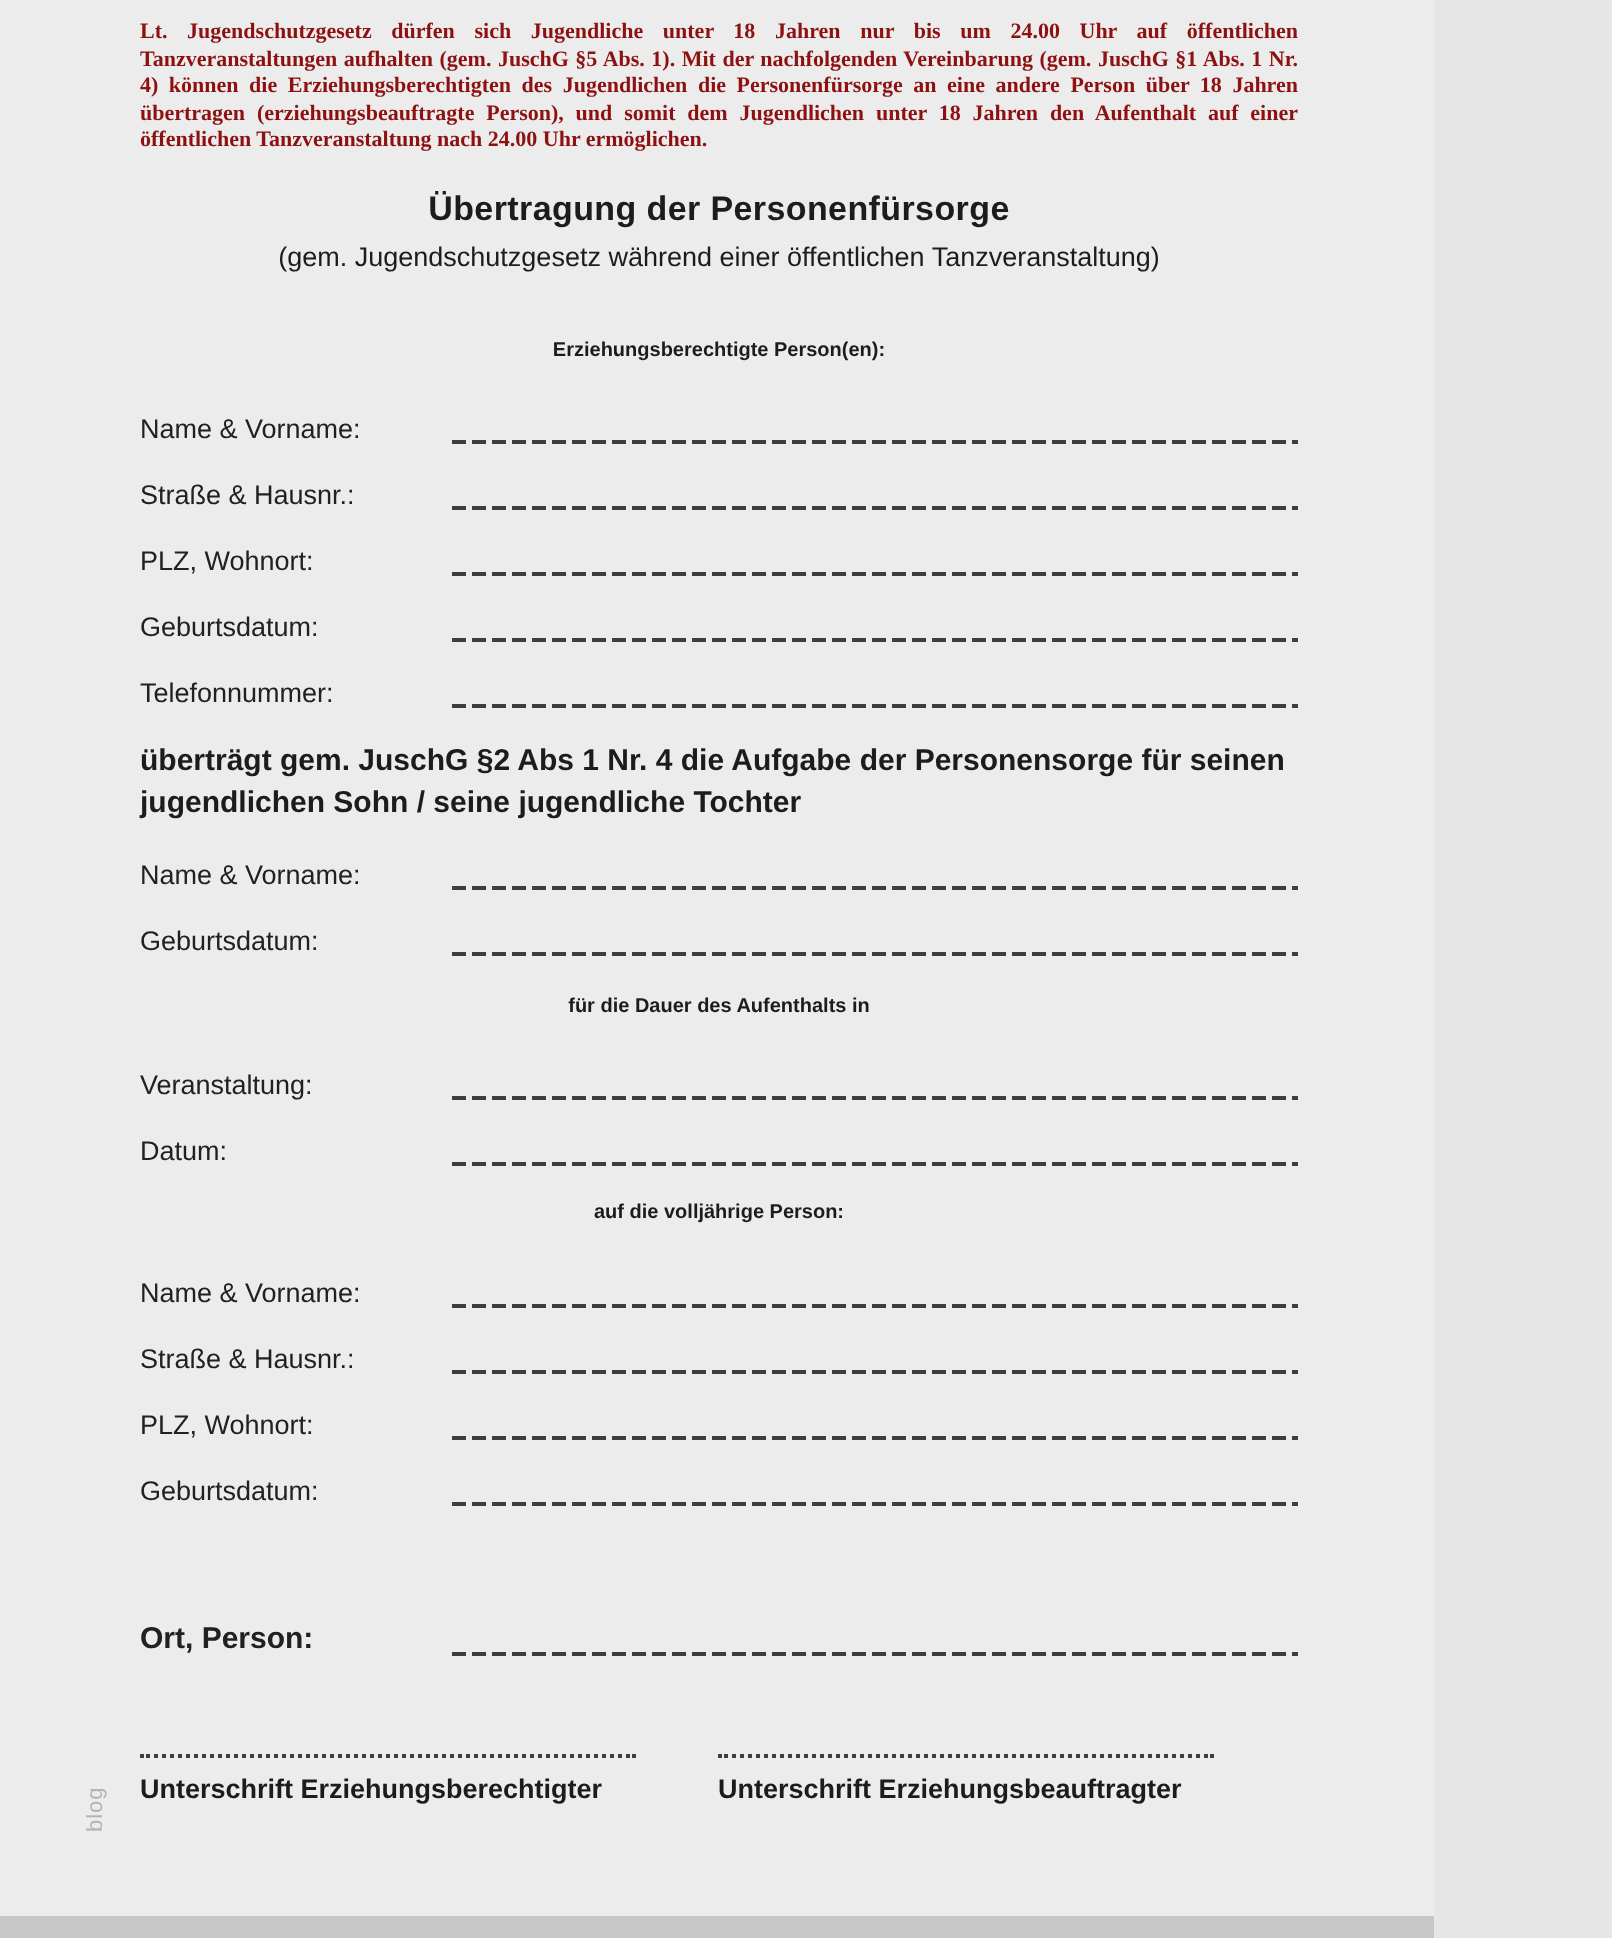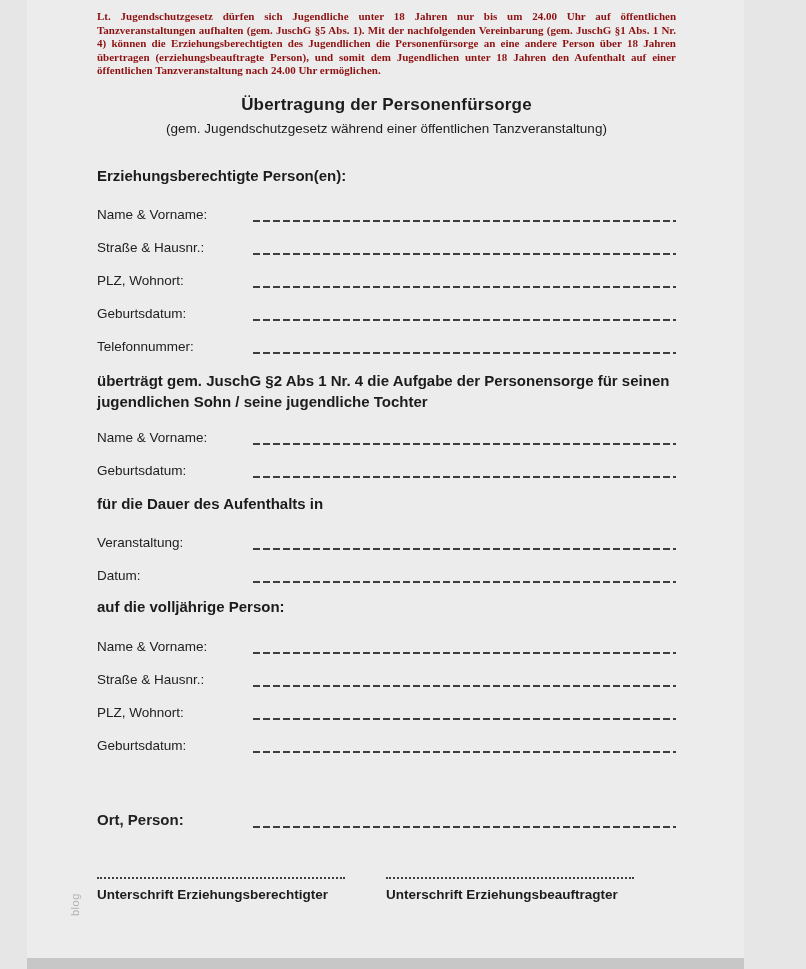--- a/index.html
+++ b/index.html
@@ -7,38 +7,37 @@
   body {
     background:#e6e6e6;
     font-family:"Liberation Sans", sans-serif;
     color:#1c1c1c;
   }
   .page {
     position:relative;
     width:717px; height:969px;
     background:#ececec;
     overflow:hidden;
-    margin-left:27px;
   }
   .content { padding:10px 68px 0 70px; }
 
   .intro {
     font-family:"Liberation Serif", serif;
     font-size:11px;
     line-height:13.5px;
     color:#8e1111;
     text-align:justify;
     font-weight:bold;
   }
 
   .title-block { text-align:center; margin-top:14px; }
   .title-main { font-size:17px; font-weight:bold; line-height:25px; letter-spacing:0.2px; }
   .title-sub  { font-size:13.5px; line-height:23px; }
 
-  .section-heading { font-size:15px; font-weight:bold; line-height:20px; }
+  .section-heading { font-size:10px; font-weight:bold; line-height:20px;text-align:center; }
   .gap-26 { margin-top:26px; }
   .gap-14 { margin-top:14px; }
   .gap-12 { margin-top:12px; }
 
   .fields { }
   .fields.mt-19 { margin-top:19px; }
   .fields.mt-16 { margin-top:16px; }
   .fields.mt-20 { margin-top:20px; }
 
   .field-row { display:flex; align-items:flex-end; height:19px; }

